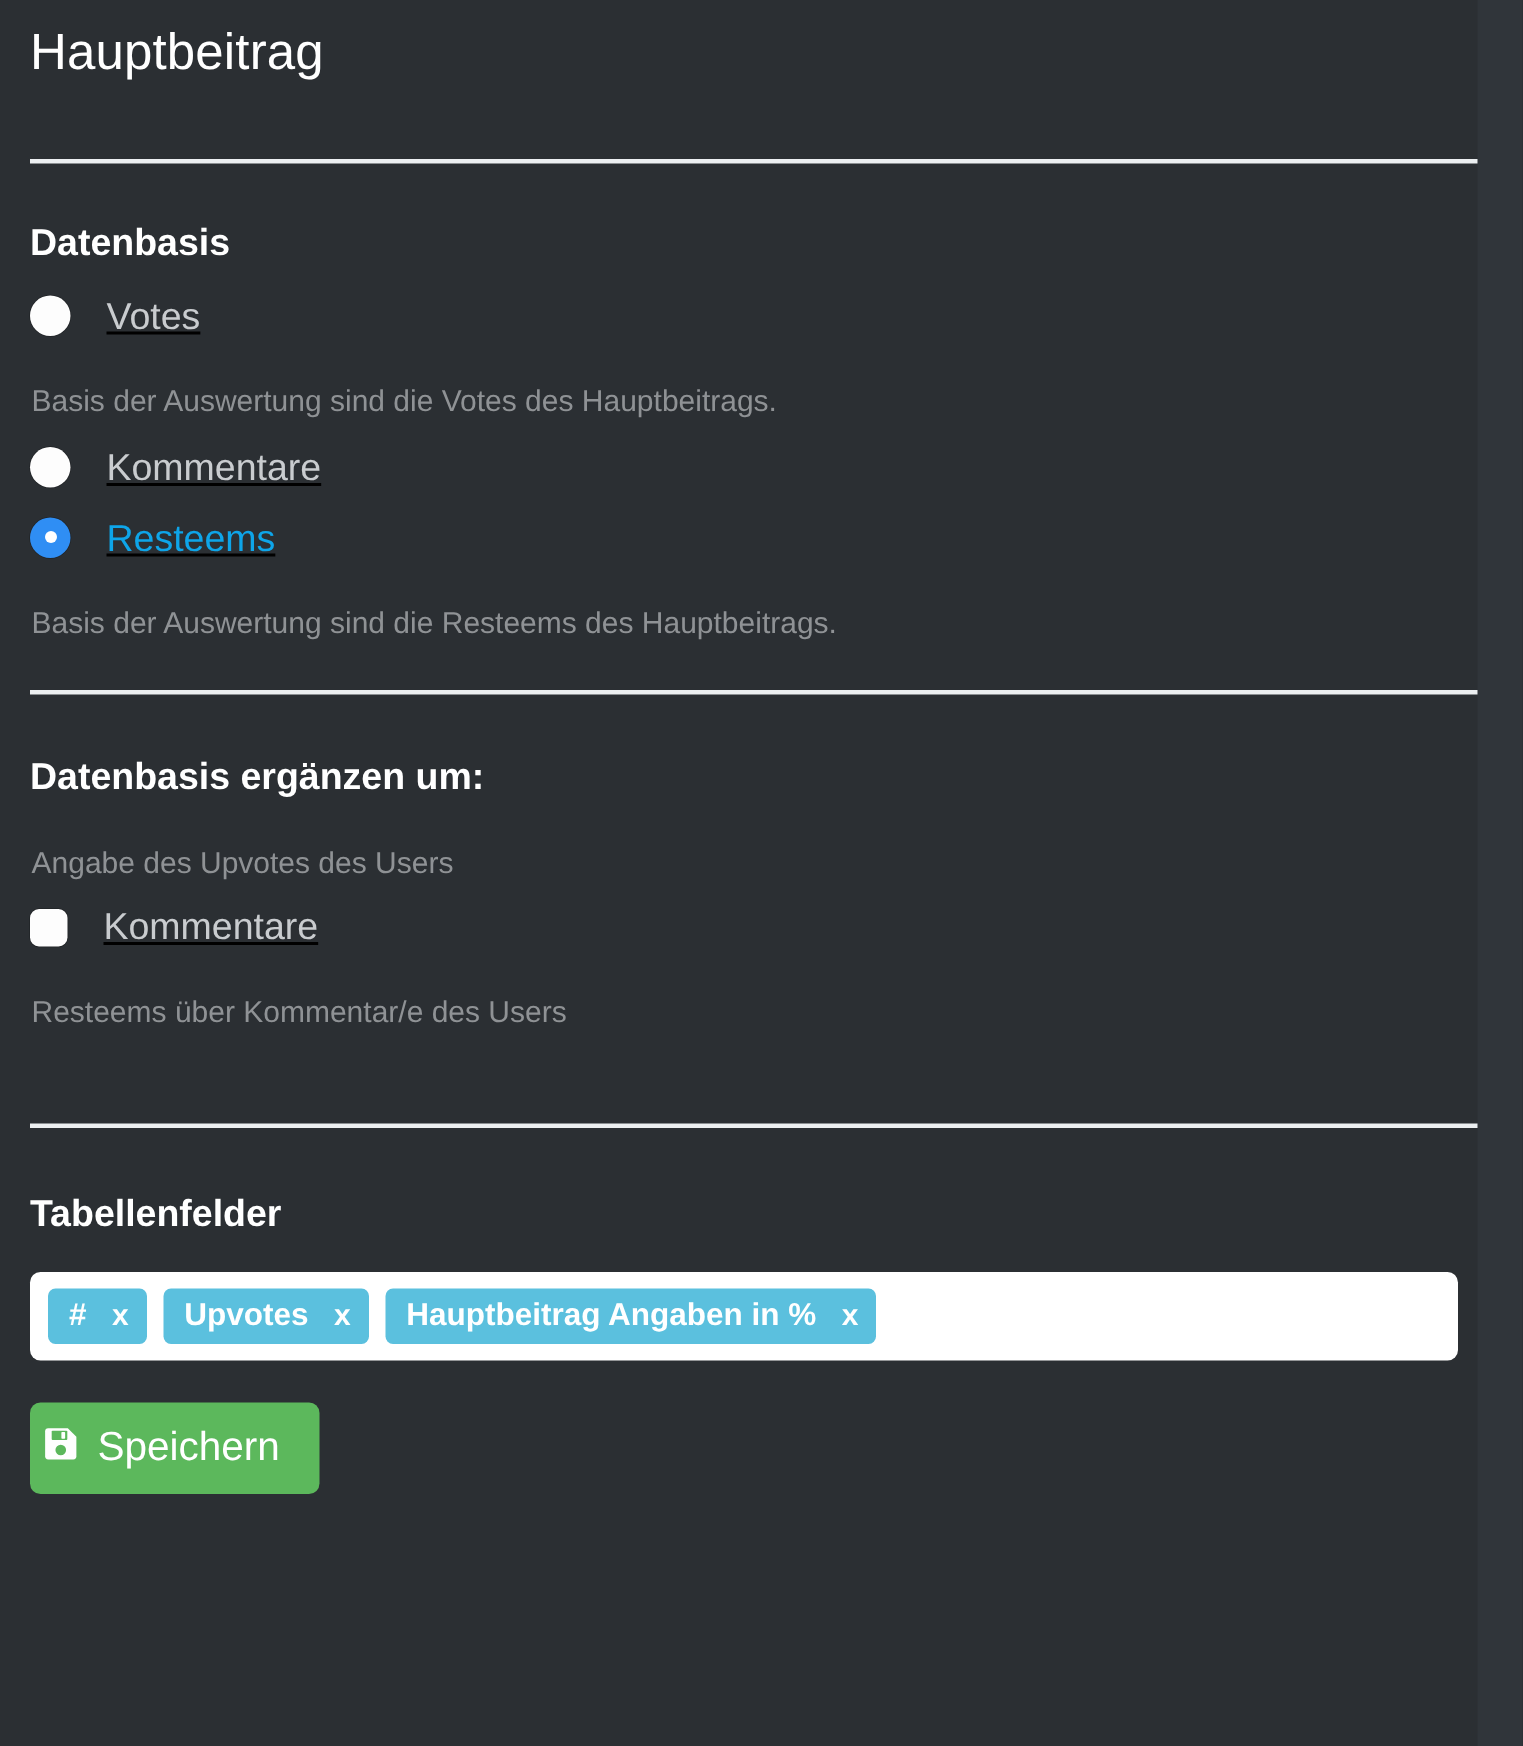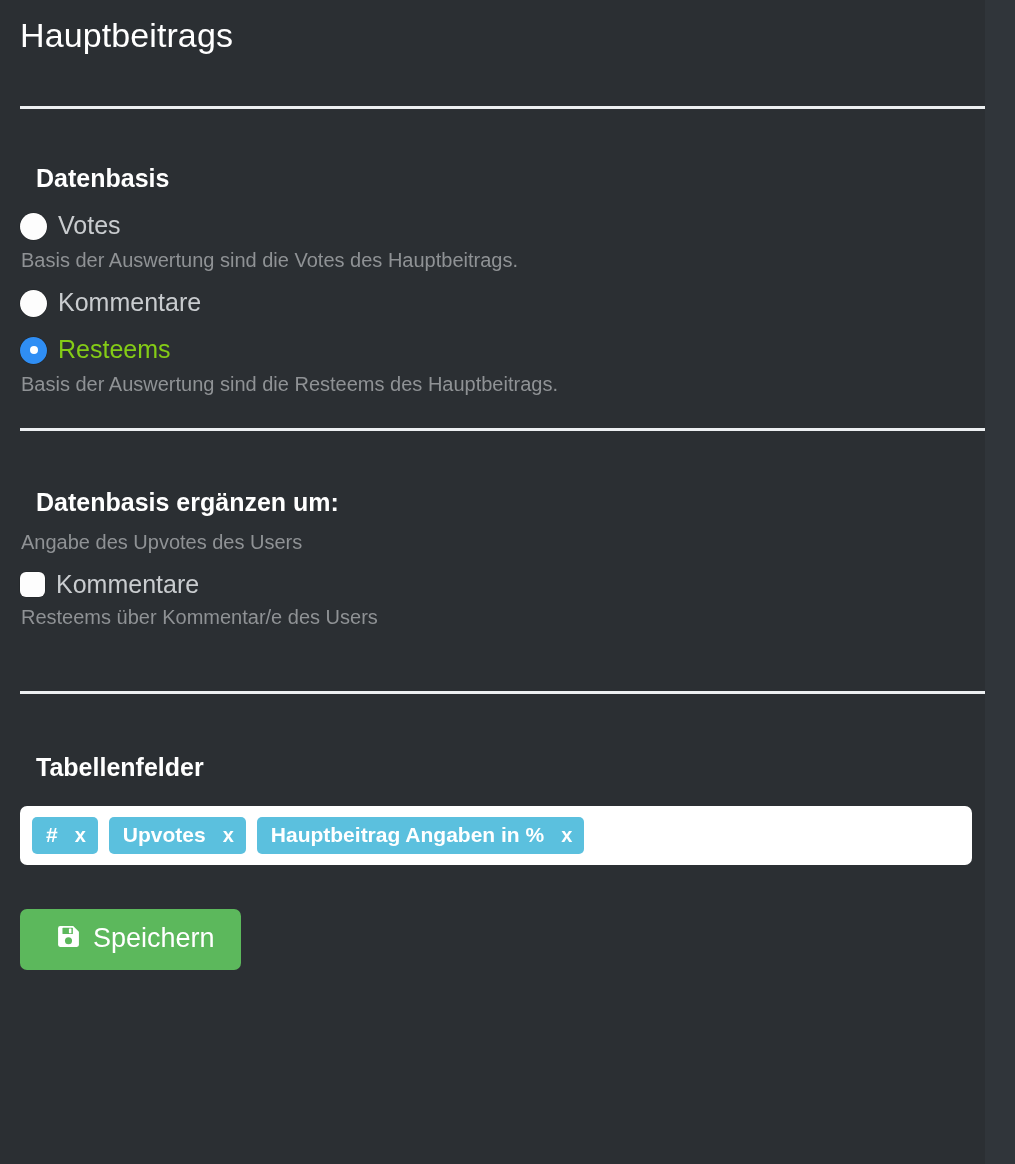--- a/index.html
+++ b/index.html
@@ -51,48 +51,49 @@
   }
   .divider.top    { margin-top: 54px; }
   .divider.mid    { margin-top: 34px; }
   .divider.bottom { margin-top: 64px; }
 
   
   .section-heading {
     color: #ffffff;
     font-size: 25px;
     font-weight: 700;
-    margin: 16px;
+    margin: 0;
     line-height: 1.1;
   }
   .sec-datenbasis  { padding-top: 40px; }
   .sec-erganzen    { padding-top: 42px; }
   .sec-tabellen    { padding-top: 44px; }
 
   
   .option {
     display: flex;
-    align-items: flex-start;
+    align-items: flex-end;
     margin-top: 20px;
-    gap: 11px;
+    gap: 24px;
+    text-decoration: underline;
   }
   .option-label {
     color: #c9cccf;
     font-size: 25px;
     font-weight: 400;
     line-height: 1;
     user-select: none;
   }
-  .option.selected .option-label { color: #84cc16; }
+  .option.selected .option-label { color: #0ea5e9; }
 
   .option-desc {
     color: #8f9295;
     font-size: 20px;
     line-height: 1;
-    margin-top: 10px;
+    margin-top: 34px;
     margin-left: 1px;
   }
 
   
   .radio {
     width: 27px;
     height: 27px;
     border-radius: 50%;
     background: #fdfdfd;
     flex: 0 0 auto;
@@ -161,46 +162,46 @@
   }
   .token-remove {
     font-size: 20px;
     font-weight: 700;
     color: #ffffff;
     cursor: pointer;
   }
 
   
   .save-button {
-    margin-top: 44px;
+    margin-top: 28px;
     background: #5cb85c;
     border: none;
     border-radius: 7px;
     color: #ffffff;
     font-family: "Liberation Sans", sans-serif;
     font-size: 27px;
     font-weight: 400;
-    padding: 15px 26px 16px 36px;
+    padding: 15px 26px 16px 8px;
     display: inline-flex;
     align-items: center;
     gap: 12px;
     cursor: pointer;
     line-height: 1;
     justify-content: center;
   }
   .save-icon { display: block; }
 </style>
 </head>
 <body>
 
 <div class="bg-sheen"></div>
 
 <div class="page">
 
-  <h1 class="page-title">Hauptbeitrags</h1>
+  <h1 class="page-title">Hauptbeitrag</h1>
 
   <hr class="divider top">
 
   
   <div>
     <h2 class="section-heading sec-datenbasis">Datenbasis</h2>
 
     <div class="option">
       <span class="radio"></span>
       <span class="option-label">Votes</span>

